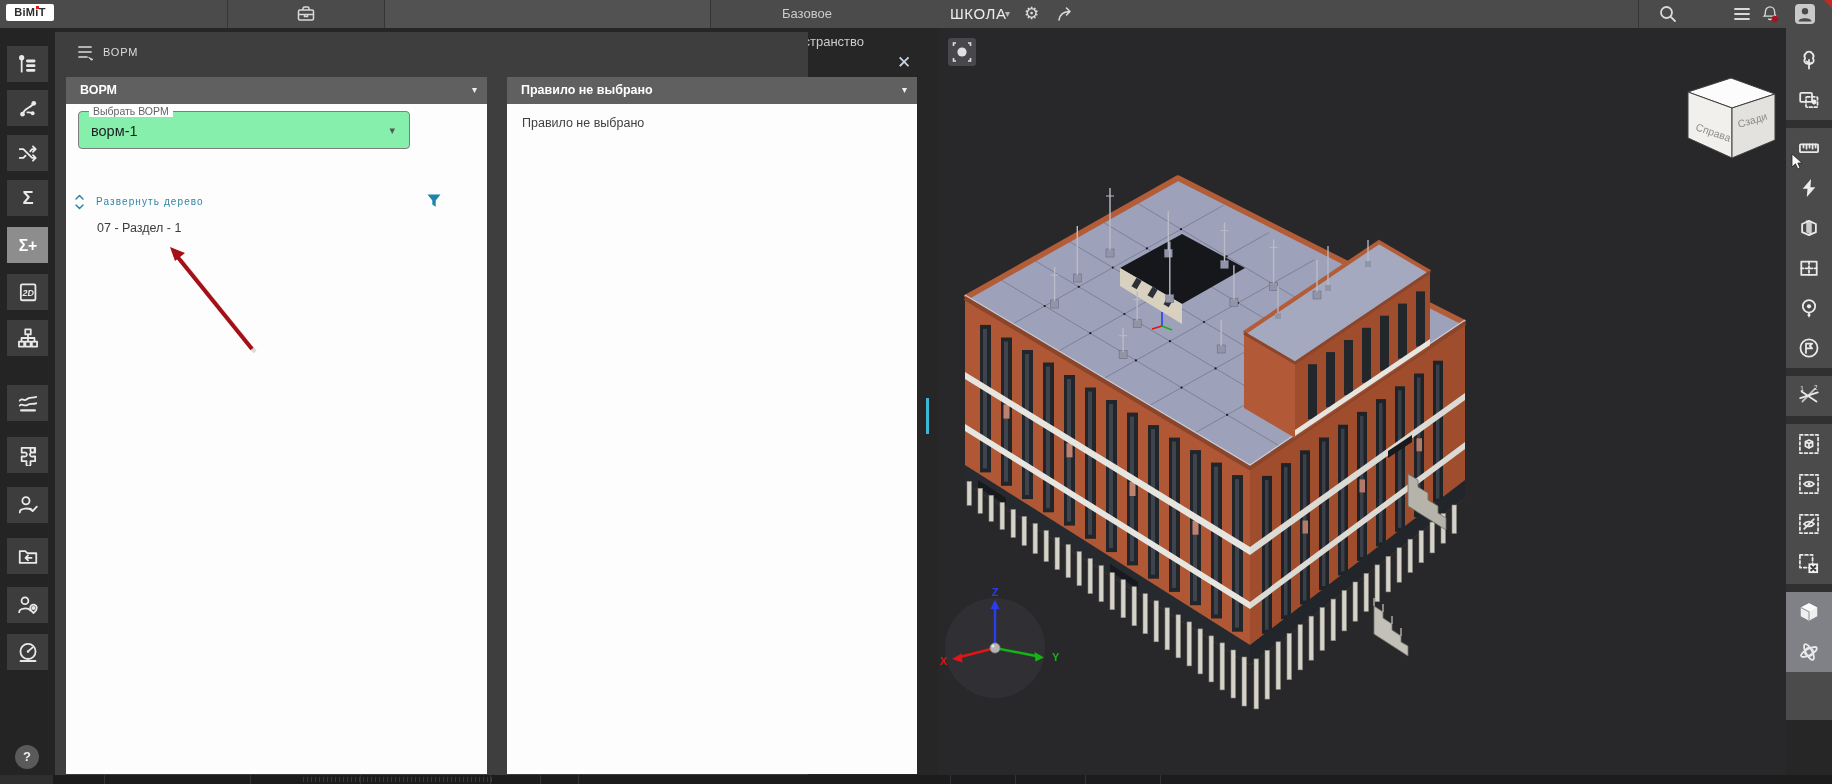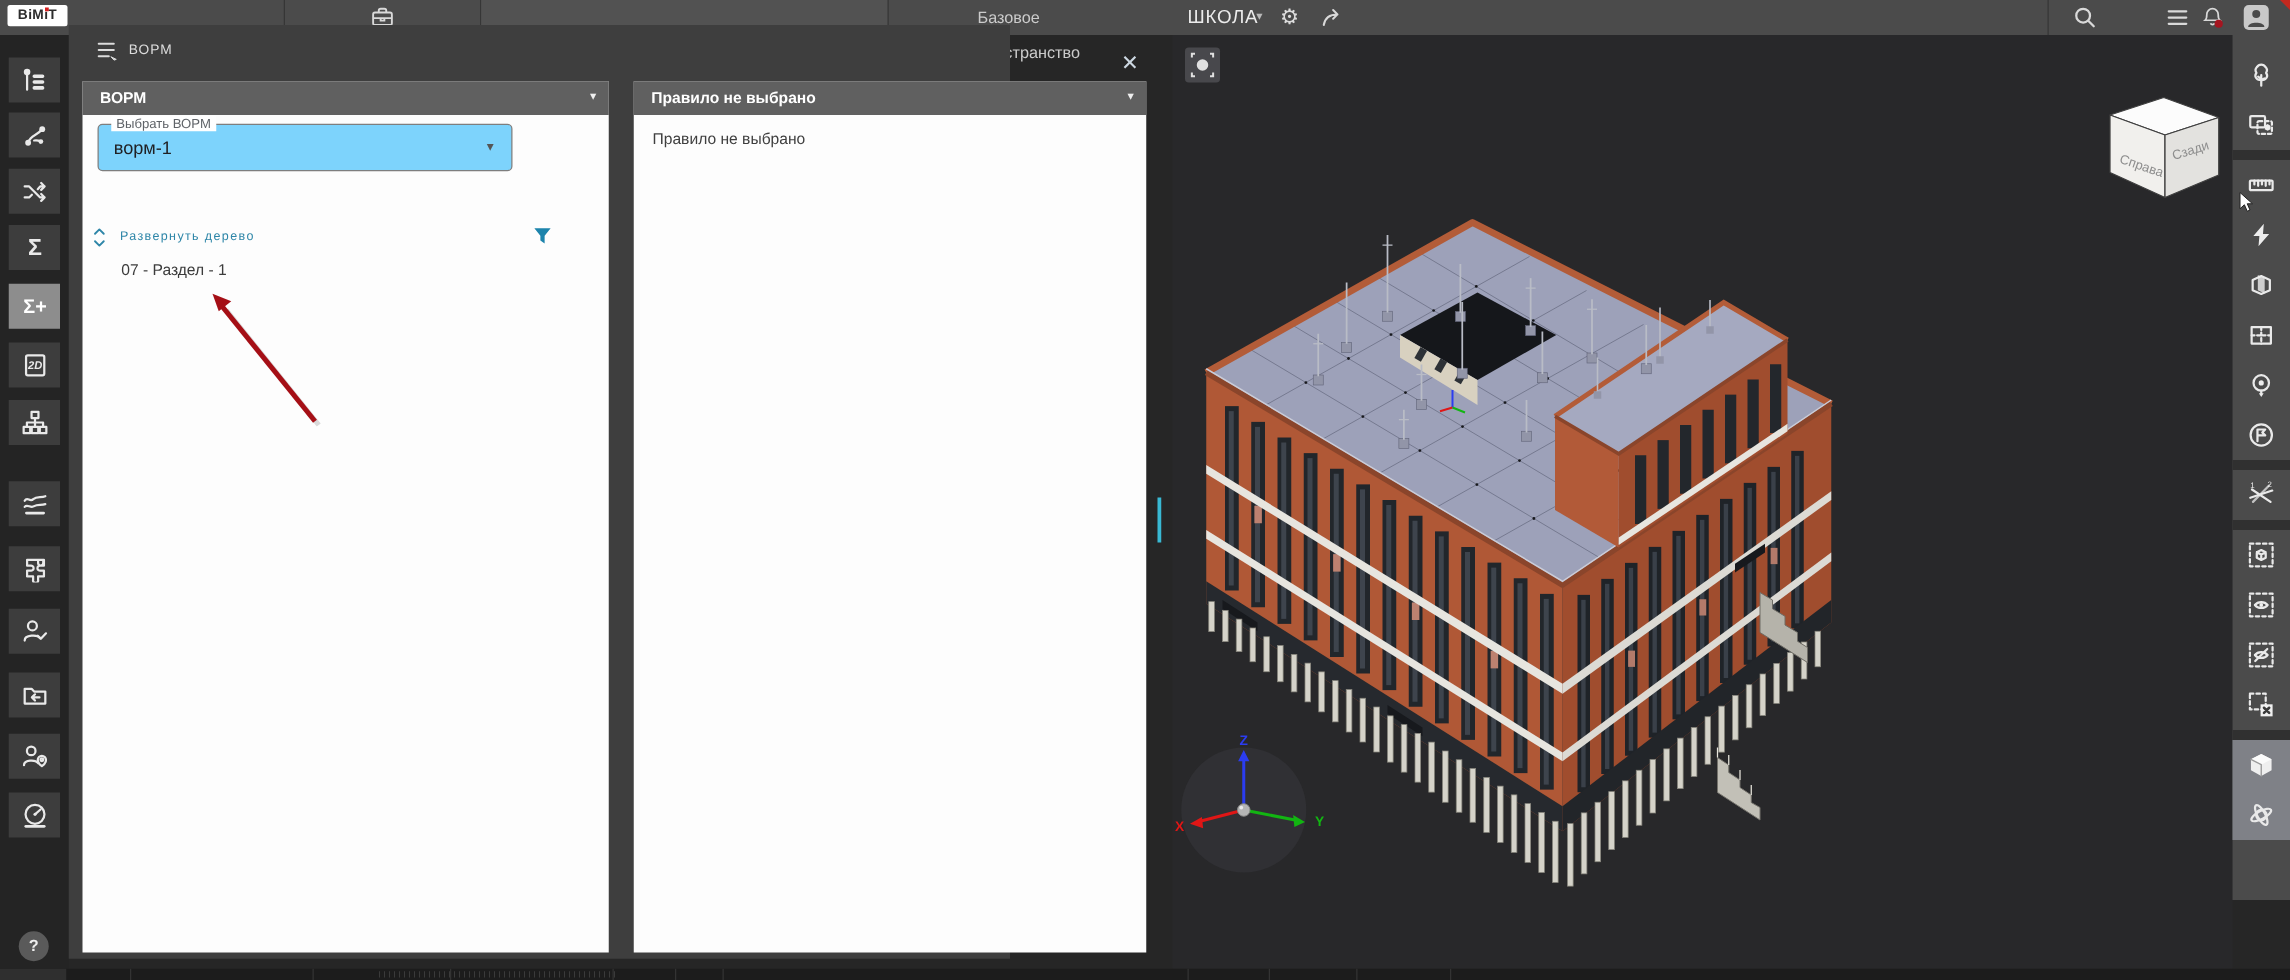--- a/index.html
+++ b/index.html
@@ -26,32 +26,32 @@
 
   
   #sidebar { left:0; top:28px; width:55px; height:747px; background:#242424; }
   .sb-btn { left:7px; width:41px; height:36px; background:#3d3d3d; display:flex; align-items:center; justify-content:center; cursor:pointer; }
   .sb-btn.active { background:#8d8d8d; }
   .sb-btn svg { width:22px; height:22px; }
   #help-btn { left:15px; top:717px; width:24px; height:24px; border-radius:50%; background:#5a5a5a;
     color:#eee; font-size:13px; font-weight:bold; text-align:center; line-height:24px; }
 
   
-  #panel { left:55px; top:20px; width:753px; height:747px; background:#3e3e3e; }
+  #panel { left:55px; top:32px; width:753px; height:747px; background:#3e3e3e; }
   #panel-header { left:0; top:0; width:883px; height:40px; }
   #panel-title { left:48px; top:0; height:40px; line-height:40px; font-size:11px; color:#dcdcdc; letter-spacing:.8px; }
   #panel-close { left:840px; top:22px; width:18px; height:18px; color:#cdd8e2; font-size:17px; line-height:18px; text-align:center; cursor:pointer; }
   .col { top:45px; height:697px; background:#fdfdfd; }
   #col-left  { left:11px;  width:421px; }
   #col-right { left:452px; width:410px; }
   .sec-head { position:absolute; left:0; top:0; right:0; height:27px; background:#606060; cursor:pointer; }
   .sec-head .t { position:absolute; left:14px; top:0; height:27px; line-height:27px; color:#fff; font-weight:bold; font-size:12.5px; }
   .sec-head .c { position:absolute; right:10px; top:0; height:27px; line-height:26px; color:#efefef; font-size:10px; }
   .sec-body { position:absolute; left:0; top:27px; right:0; bottom:0; }
-  #sel-box { left:12px; top:7px; width:332px; height:38px; border:1px solid #7e7e7e; border-radius:4px; background:#7dd3fc; cursor:pointer; }
+  #sel-box { left:12px; top:7px; width:332px; height:38px; border:1px solid #7e7e7e; border-radius:4px; background:#86efac; cursor:pointer; }
   #sel-label { left:10px; top:-7px; background:#fff; padding:0 4px; font-size:10.5px; color:#5f6368; }
   #sel-value { left:12px; top:0; height:38px; line-height:38px; font-size:14.5px; color:#202124;text-align:right; }
   #sel-caret { right:14px; top:0; height:38px; line-height:37px; font-size:11px; color:#555; }
   #expand-row { left:8px; top:90px; height:16px; cursor:pointer; }
   #expand-label { left:30px; top:92px; font-size:10px; font-weight:normal; letter-spacing:1.1px; color:#2e86a8; }
   #filter-ic { left:360px; top:89px; width:16px; height:16px; cursor:pointer; }
   #tree-item { left:31px; top:117px; font-size:12.5px; color:#3c3c3c; cursor:pointer; }
   #rule-text { left:15px; top:12px; font-size:12.5px; color:#3f3f3f; }
   #resize-handle { left:926px; top:398px; width:3px; height:36px; background:#39b9d4; cursor:col-resize; }
 

